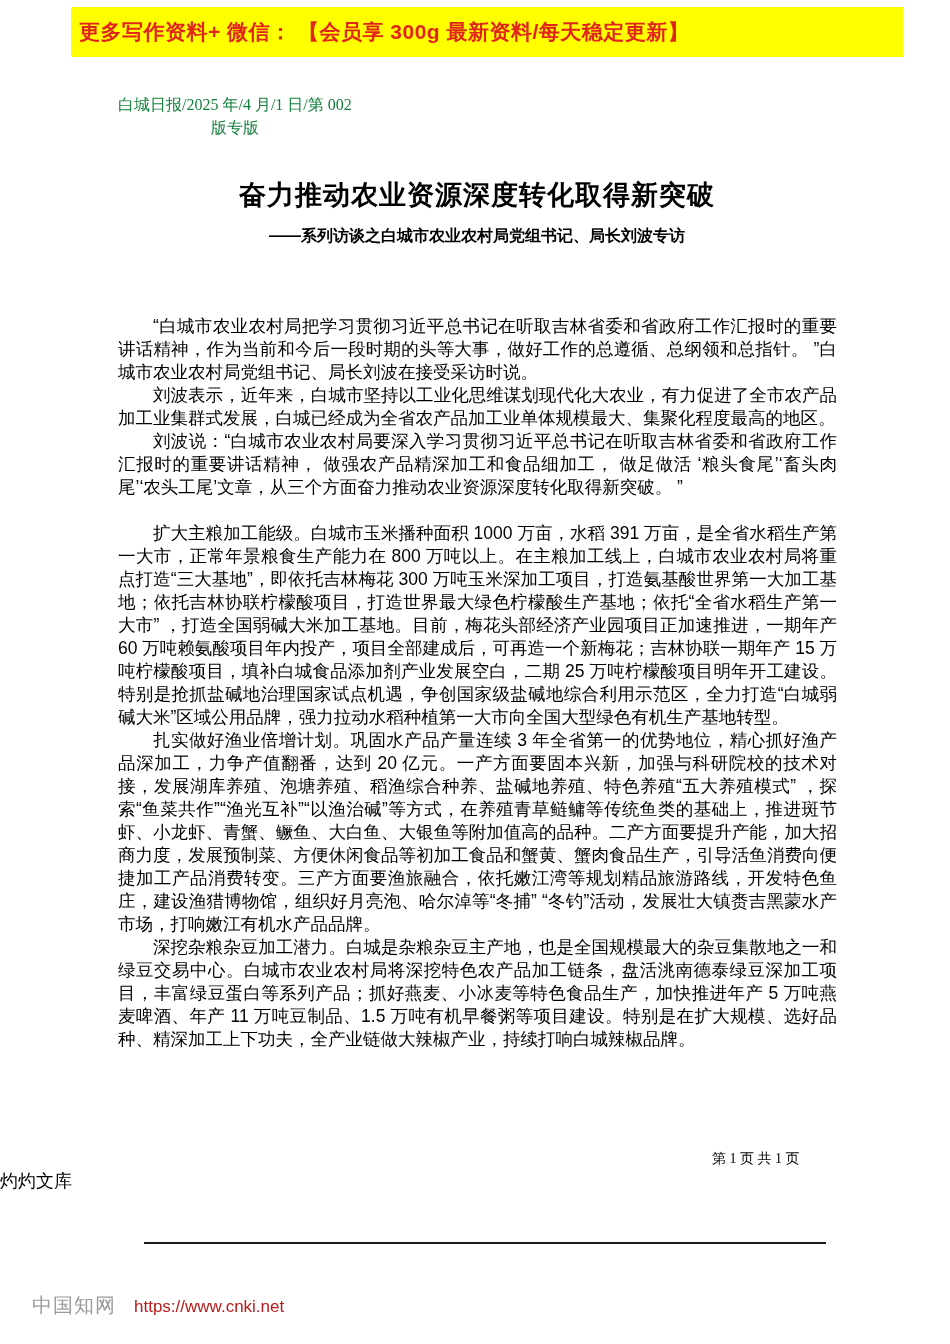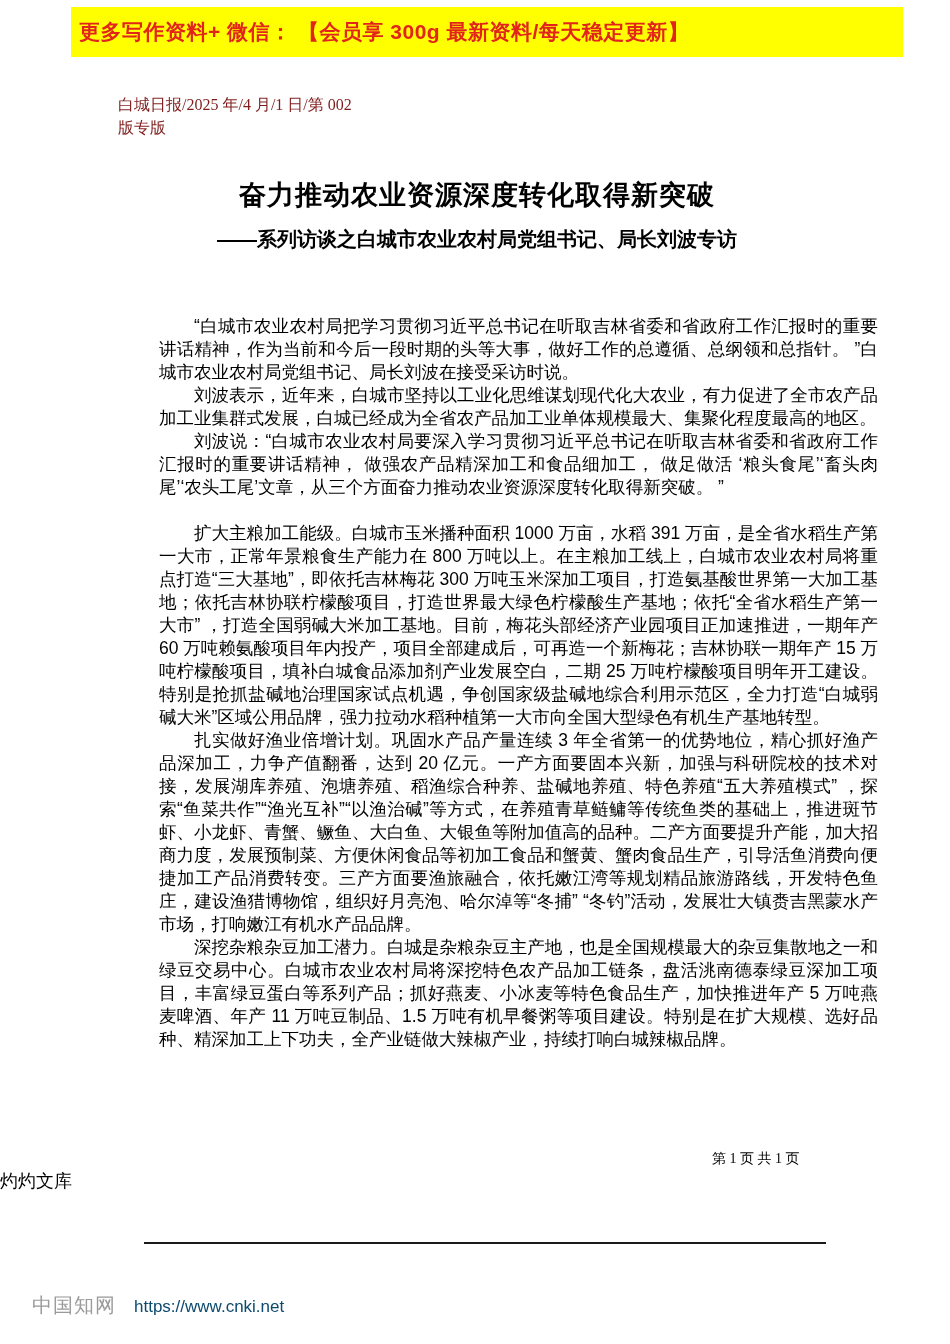--- a/index.html
+++ b/index.html
@@ -27,58 +27,58 @@
     margin-left: 16px;
   }
 
   
   .doc-meta {
     position: absolute;
     left: 118px; top: 93px;
     font-family: "Liberation Serif", serif;
     font-size: 16px;
     line-height: 23px;
-    color: #7f1d1d;
+    color: #15803d;
+    text-align: center;
   }
 
   .doc-title {
     position: absolute;
     left: 118px; top: 177px;
     width: 718px;
     text-align: center;
     font-size: 27px;
     font-weight: bold;
     letter-spacing: 1px;
   }
   .doc-subtitle {
     position: absolute;
     left: 100px; top: 226px;
     width: 754px;
     text-align: center;
-    font-size: 20px;
+    font-size: 16px;
     font-weight: bold;
   }
   .doc-byline {
     position: absolute;
     left: 118px; top: 273px;
     width: 718px;
     text-align: center;
     font-size: 17.5px;
     font-weight: bold;
   }
 
   
   .doc-body {
     position: absolute;
     left: 118px; top: 315px;
     width: 719px;
     font-size: 17.5px;
     line-height: 23px;
     text-align: justify;
-    margin-left: 41px;
   }
   .doc-body p {
     text-indent: 2em;
     margin: 0;
   }
   .doc-body p.gap-before { margin-top: 23px; }
 
   
   .page-indicator {
     position: absolute;
@@ -96,21 +96,21 @@
     left: 144px; top: 1242px;
     width: 682px; height: 2px;
     background: #1a1a1a;
   }
   .cnki-footer {
     position: absolute;
     left: 32px; top: 1292px;
     display: flex; align-items: baseline; gap: 18px;
   }
   .cnki-brand { font-size: 20px; color: #9a9a9a; letter-spacing: 1px; }
-  .cnki-url  { font-size: 17px; color: #0c4a6e; text-decoration: none; }
+  .cnki-url  { font-size: 17px; color: #b91c1c; text-decoration: none; }
 </style>
 </head>
 <body>
 
 <div class="page">
 
   <div class="promo-banner" style="background: rgb(255, 255, 0); color: rgb(225, 37, 27);">
     <span>更多写作资料+ 微信： 【会员享 300g 最新资料/每天稳定更新】</span>
   </div>
 

